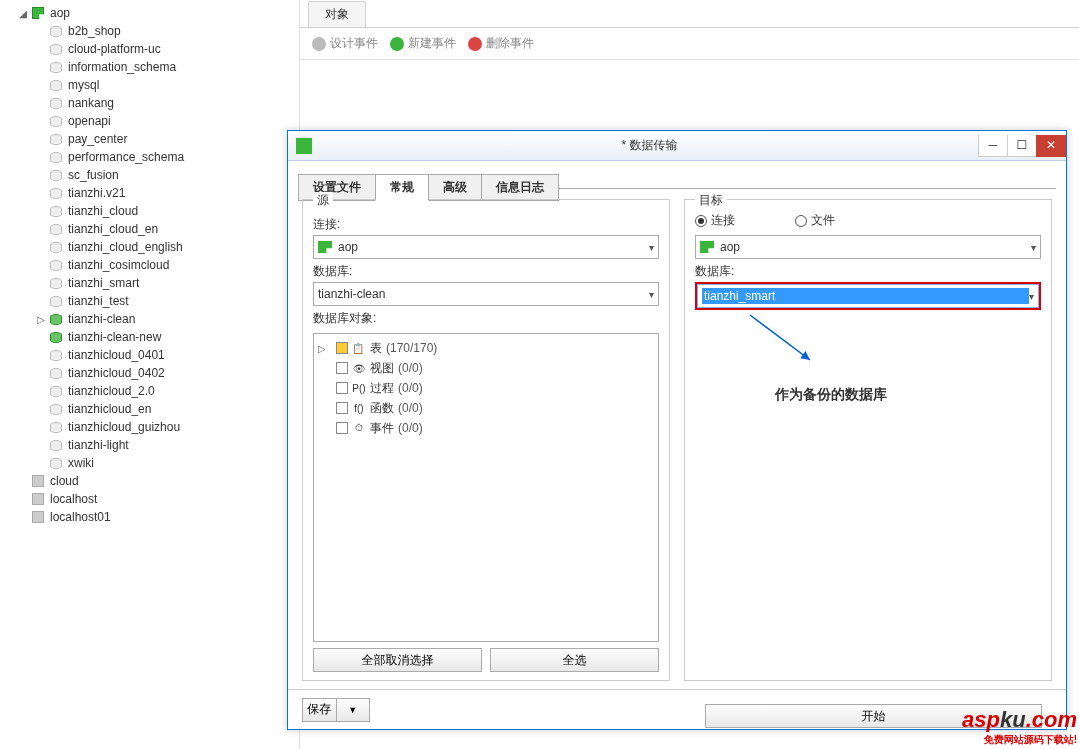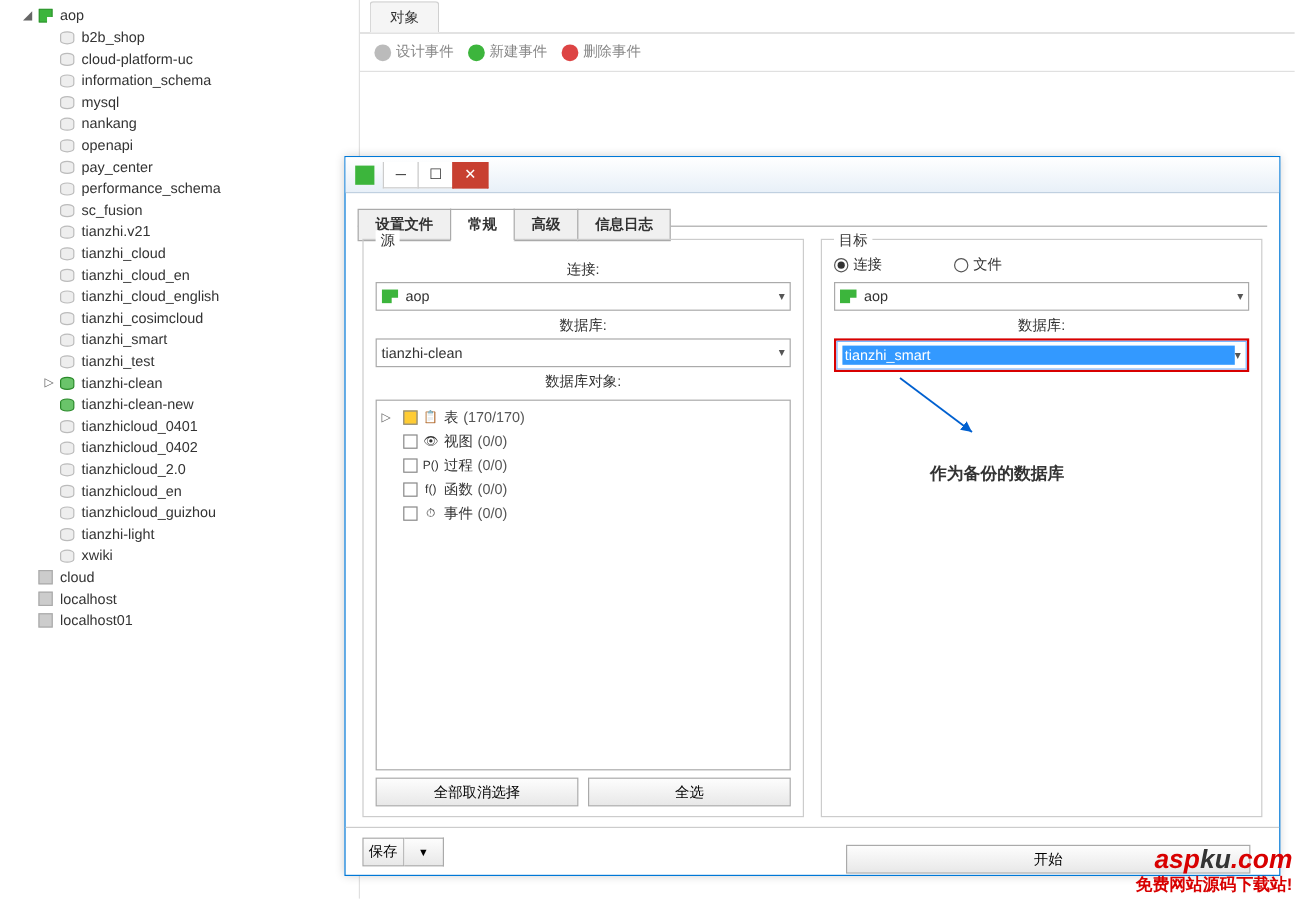--- a/index.html
+++ b/index.html
@@ -29,21 +29,21 @@
 .winbtns { display: flex; }
 .winbtn { width: 30px; height: 22px; display: flex; align-items: center; justify-content: center; background: #fff; border: 1px solid #ccc; border-top: none; margin-left: -1px; }
 .winbtn.close { background: #c84031; color: #fff; border-color: #c84031; }
 .dlg-tabs { height: 28px; display: flex; align-items: center; padding: 24px 0 0 10px; font-weight: bold; }
 .dlg-tab { padding: 4px 14px; border: 1px solid #aaa; background: #f0f0f0; margin-right: -1px; position: relative; font-size: 12px; }
 .dlg-tab.active { background: #fff; border-bottom: 1px solid #fff; z-index: 2; }
 .dlg-tabline { height: 1px; background: #aaa; margin: -1px 10px 0 10px; }
 .dlg-body { flex: 1; display: flex; gap: 14px; padding: 10px 14px 8px 14px; }
 .panel { flex: 1; border: 1px solid #ccc; position: relative; padding: 12px 10px 8px 10px; display: flex; flex-direction: column; }
 .panel-title { position: absolute; top: -8px; left: 10px; background: #fff; padding: 0 4px; }
-.label { margin: 4px 0 2px 0; text-align: center; }
+.label { margin: 4px 0 2px 0; }
 .combo { height: 24px; border: 1px solid #aaa; display: flex; align-items: center; padding: 0 4px; background: #fff; }
 .combo .c-icon { width: 14px; height: 12px; background: #3cb53c; margin-right: 6px; clip-path: polygon(0 0,100% 0,100% 60%,60% 60%,60% 100%,0 100%); }
 .combo .c-text { flex: 1; }
 .combo .c-arrow { color: #555; font-size: 10px; }
 .listbox { flex: 1; border: 1px solid #aaa; margin-top: 4px; padding: 4px; overflow: auto; }
 .tree-obj { display: flex; align-items: center; height: 20px; gap: 4px; }
 .tree-obj .chk { width: 12px; height: 12px; border: 1px solid #888; }
 .tree-obj .chk.checked { background: #ffcc33; }
 .btnrow { display: flex; gap: 8px; margin-top: 6px; }
 .btnrow button, .footer button, .btnrow .btn { flex: 1; height: 24px; background: linear-gradient(#fdfdfd,#e8e8e8); border: 1px solid #aaa; font-size: 12px; cursor: pointer; }
@@ -59,21 +59,21 @@
 .save-btn .main-b { width: 50px; height: 24px; background: linear-gradient(#fdfdfd,#e8e8e8); border: 1px solid #aaa; }
 .save-btn .drop-b { width: 18px; height: 24px; background: linear-gradient(#fdfdfd,#e8e8e8); border: 1px solid #aaa; border-left: none; font-size: 9px; }
 .foot-spacer { flex: 1; }
 .start-btn { width: 78px; height: 24px; border: 2px solid #d80000; background: linear-gradient(#fdfdfd,#e8e8e8); margin-right: 10px; margin-top: 13px; }
 .close-btn { width: 78px; height: 24px; border: 1px solid #aaa; background: linear-gradient(#fdfdfd,#e8e8e8); }
 .annotation { position: absolute; font-weight: bold; font-size: 14px; }
 .arrow-svg { position: absolute; }
 .watermark { position: absolute; right: 2px; bottom: 2px; font-family: Arial; font-weight: bold; text-align: right; }
 .watermark .w1 { color: #d80000; font-size: 22px; font-style: italic; }
 .watermark .w1 b { color: #333; }
-.watermark .w2 { color: #d80000; font-size: 14px; }
+.watermark .w2 { color: #d80000; font-size: 10px; }
 .obj-ic { width: 14px; height: 12px; display: inline-flex; align-items: center; justify-content: center; font-size: 10px; }
 </style>
 </head>
 <body>
 
 <div class="app">
   <div class="sidebar" id="tree">
       <div class="tree-item">
         <span class="spacer" style="width:8px"></span>
         <span class="expander">◢</span>
@@ -324,20 +324,21 @@
           <span class="tb-ic"></span>
           <span>删除事件</span>
         </div>
     </div>
   </div>
 </div>
 
 <div class="dialog">
   <div class="titlebar">
     <div class="t-icon"></div>
+    <div class="title">* 数据传输</div>
     <div class="winbtns">
       <div class="winbtn">─</div>
       <div class="winbtn">☐</div>
       <div class="winbtn close">✕</div>
     </div>
   </div>
   <div class="dlg-tabs" id="dlg-tabs">
       <div class="dlg-tab">设置文件</div>
       <div class="dlg-tab active">常规</div>
       <div class="dlg-tab">高级</div>

